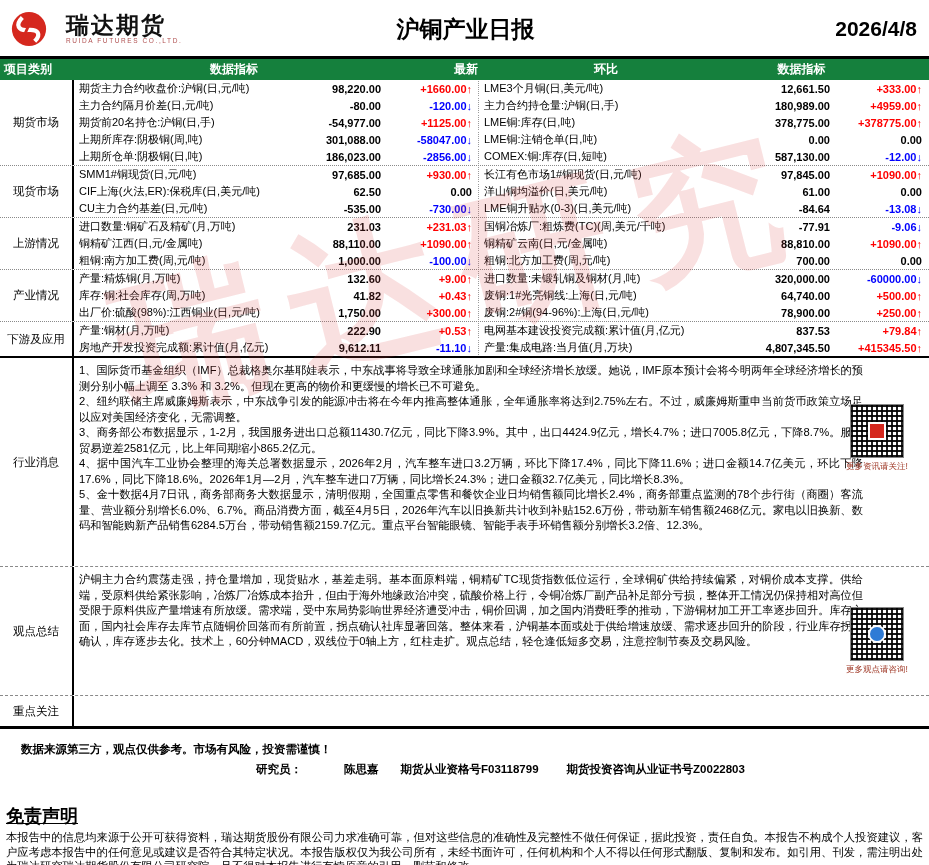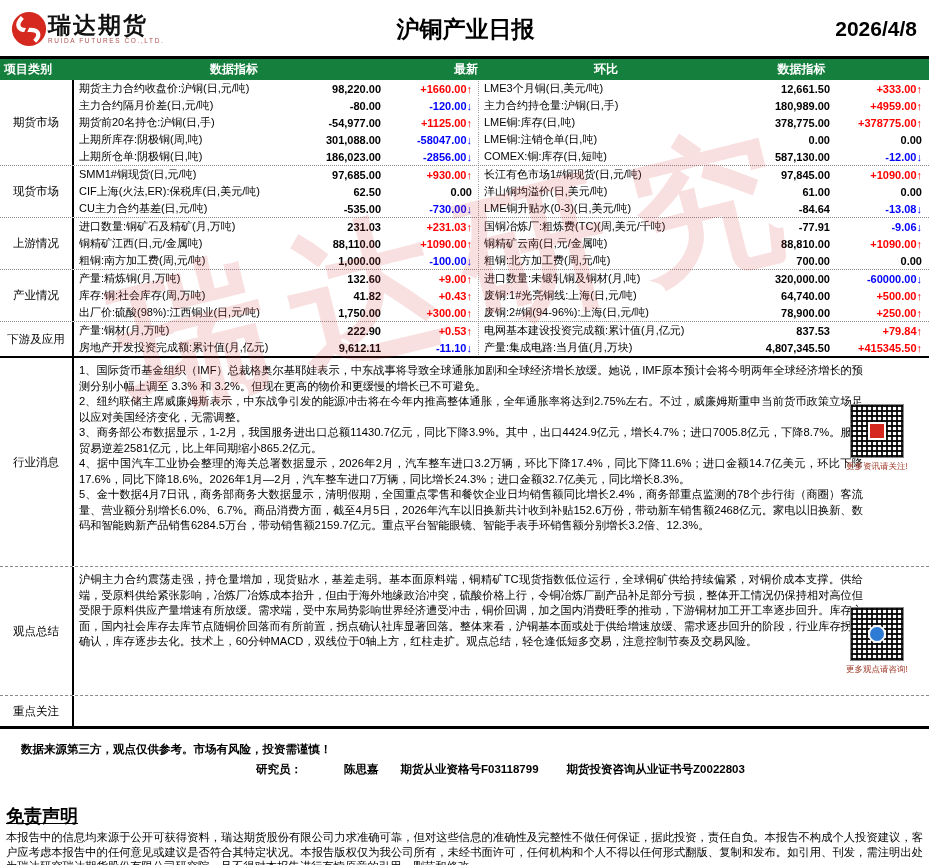--- a/index.html
+++ b/index.html
@@ -2,21 +2,21 @@
 <html><head>
 <meta charset="utf-8">
 <style>
   * { margin:0; padding:0; box-sizing:border-box; }
   html,body { background:#fff; }
   body { font-family:"Liberation Sans","DejaVu Sans",sans-serif; width:929px; height:865px; overflow:hidden; }
   .page { position:relative; width:929px; height:865px; background:#fff; }
 
   
   .hdr { display:flex; align-items:center; height:56px; padding:2px 8px 0 10px; }
-  .logo-block { width:210px; display:flex; align-items:center; gap:0; }
+  .logo-block { width:210px; display:flex; align-items:center; gap:18px; }
   .logo-emblem { width:38px; height:38px; flex:0 0 auto; }
   .logo-txt .cn { font-size:23px; font-weight:bold; color:#111; letter-spacing:2px; line-height:24px; }
   .logo-txt .en { font-size:6.5px; color:#b05050; letter-spacing:1.6px; line-height:8px; }
   .hdr-title { flex:1; text-align:center; font-size:23px; font-weight:bold; color:#000; }
   .hdr-date { width:210px; text-align:right; font-size:21px; font-weight:bold; padding-right:4px; }
 
   
   .rpt { border-top:3px solid #000; border-bottom:3px solid #000; }
   .head-row { display:grid; grid-template-columns:72px 228px 86px 92px 263px 94px 94px;
               background:#15803d; color:#fff; font-weight:bold; font-size:12px; height:21px; align-items:center;gap:48px; }

